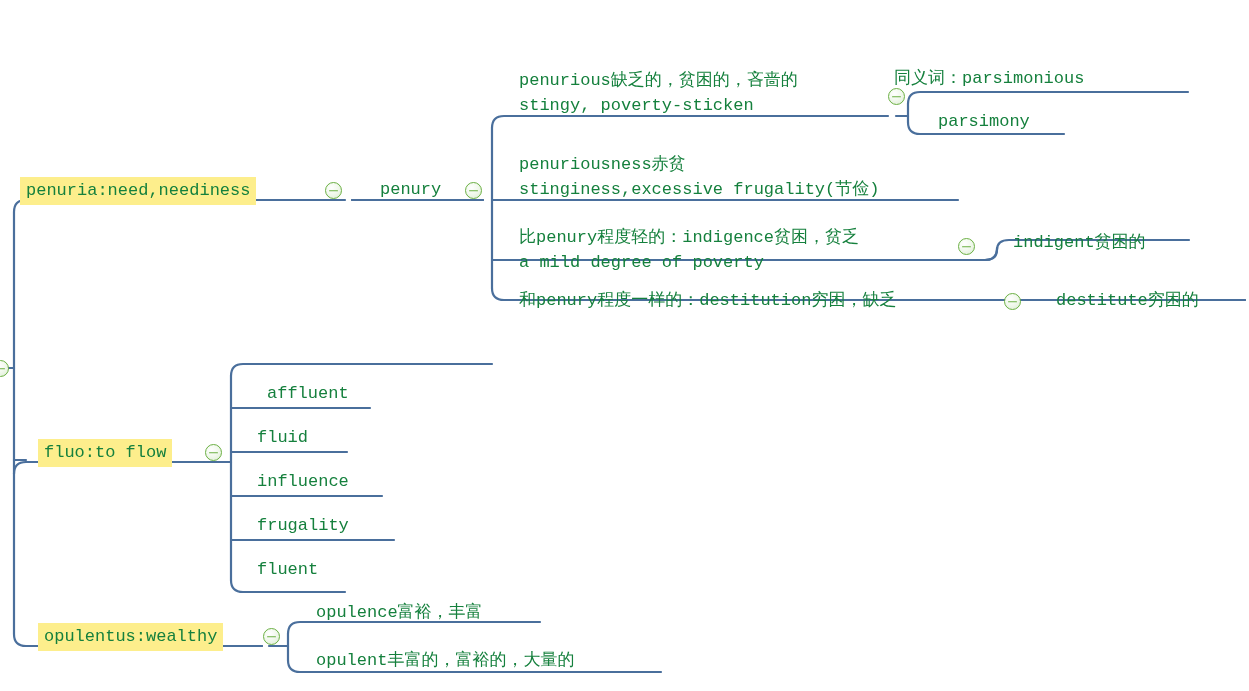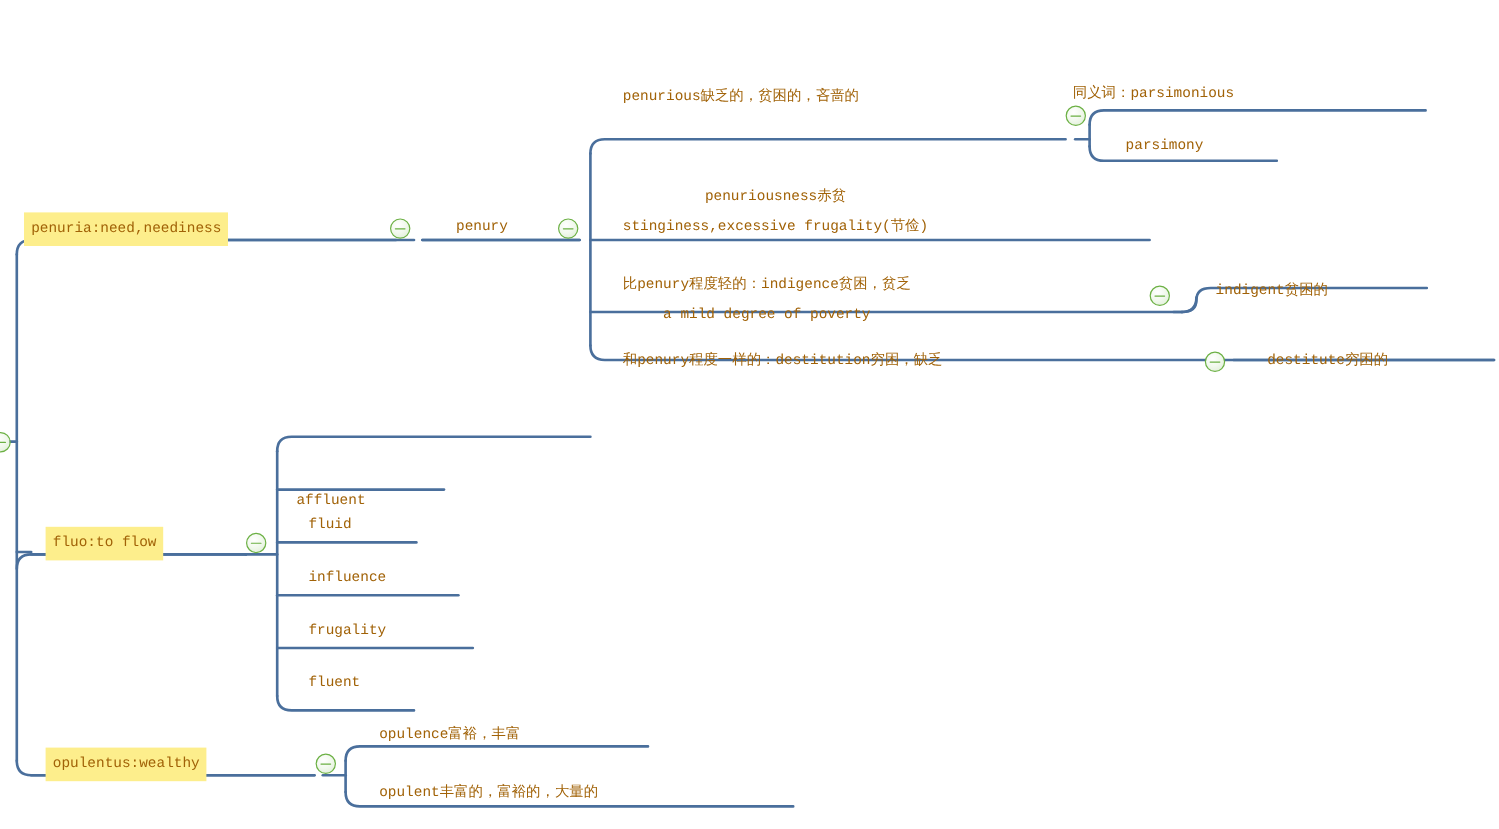--- a/index.html
+++ b/index.html
@@ -4,21 +4,21 @@
 <style>
   html,body{margin:0;padding:0;background:#ffffff;}
   body{
     width:1249px;height:691px;position:relative;overflow:hidden;
     font-family:"Liberation Mono","DejaVu Sans Mono",monospace;
     background:#ffffff;
   }
   #map{position:absolute;left:0;top:0;width:1249px;height:691px;}
   svg.edges{position:absolute;left:0;top:0;width:1249px;height:691px;pointer-events:none;}
 
-  .node{position:absolute;white-space:nowrap;color:#a16207;font-size:12px;line-height:25px;letter-spacing:0px;text-align:center;}
+  .node{position:absolute;white-space:nowrap;color:#15803d;font-size:17px;line-height:25px;letter-spacing:0px;}
   .node .txt{display:block;}
   .hl{background:#fdee8c;padding:1px 6px 2px 6px;}
   .plain{padding:0 2px;}
 
   .toggle{
     position:absolute;width:17px;height:17px;border-radius:50%;
     background:radial-gradient(circle at 38% 32%, #ffffff 0%, #f2f9ee 45%, #dcecd2 100%);
     border:1.4px solid #6bb043;box-sizing:border-box;
   }
   .toggle::before{
@@ -94,20 +94,21 @@
   </div>
   <div class="toggle" style="left:325px;top:182px;"></div>
 
   <div class="node" style="left:378px;top:177px;font-family:Liberation Mono, monospace;">
     <span class="txt plain">penury</span>
   </div>
   <div class="toggle" style="left:465px;top:182px;"></div>
 
   <div class="node" style="left:519px;top:68px;">
     <span class="txt">penurious缺乏的，贫困的，吝啬的</span>
+    <span class="txt">stingy, poverty-sticken</span>
   </div>
   <div class="toggle" style="left:888px;top:88px;"></div>
 
   <div class="node" style="left:894px;top:66px;">
     <span class="txt">同义词：parsimonious</span>
   </div>
   <div class="node" style="left:938px;top:109px;">
     <span class="txt">parsimony</span>
   </div>
 
@@ -133,21 +134,21 @@
 
   <div class="node" style="left:1056px;top:288px;">
     <span class="txt">destitute穷困的</span>
   </div>
 
   <div class="node" style="left:38px;top:439px;">
     <span class="txt hl">fluo:to flow</span>
   </div>
   <div class="toggle" style="left:205px;top:444px;"></div>
 
-  <div class="node" style="left:247px;top:381px;margin-top:24px;">
+  <div class="node" style="left:267px;top:381px;">
     <span class="txt">affluent</span>
   </div>
   <div class="node" style="left:257px;top:425px;">
     <span class="txt">fluid</span>
   </div>
   <div class="node" style="left:257px;top:469px;">
     <span class="txt">influence</span>
   </div>
   <div class="node" style="left:257px;top:513px;">
     <span class="txt">frugality</span>

